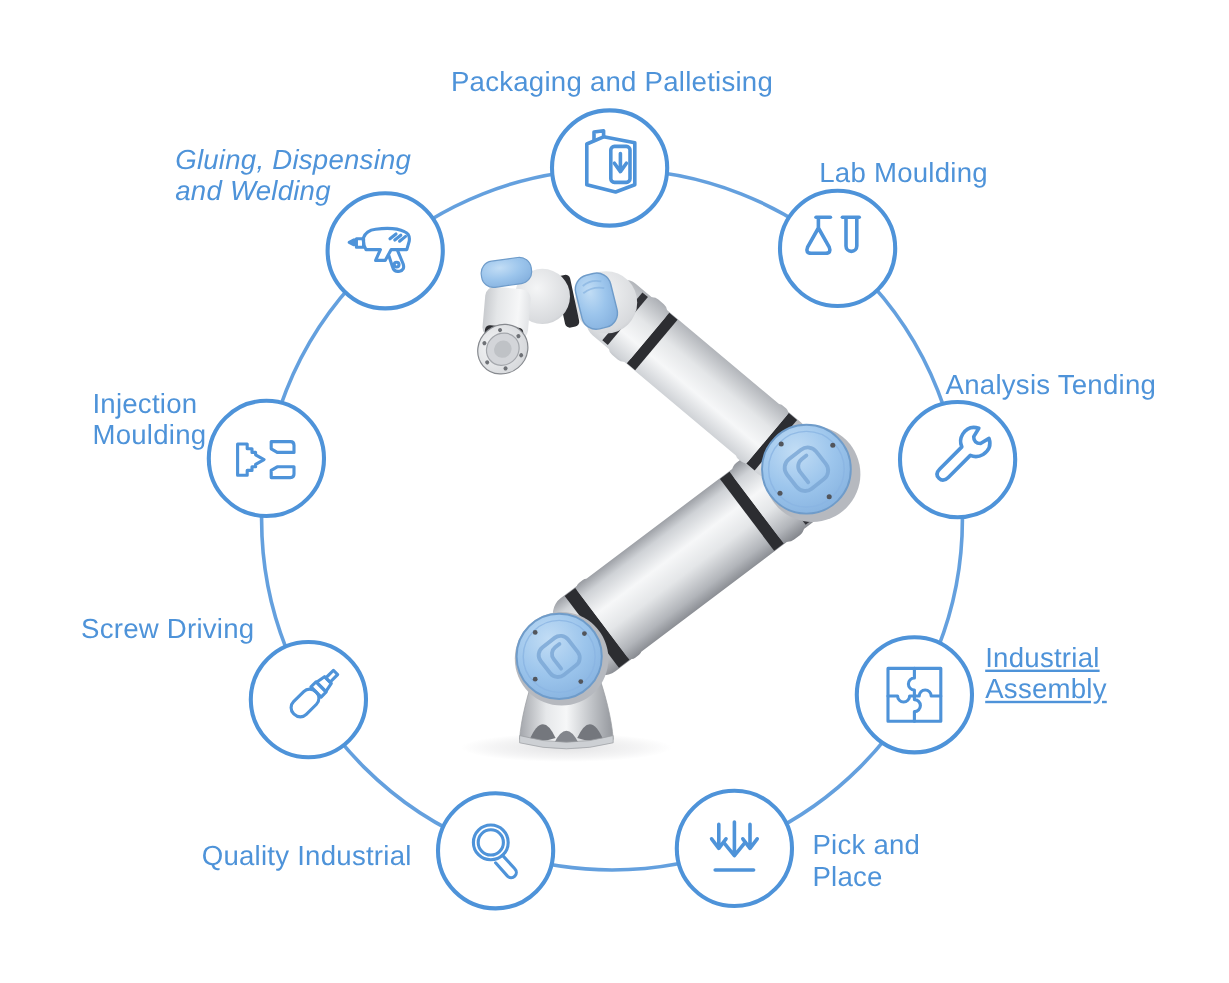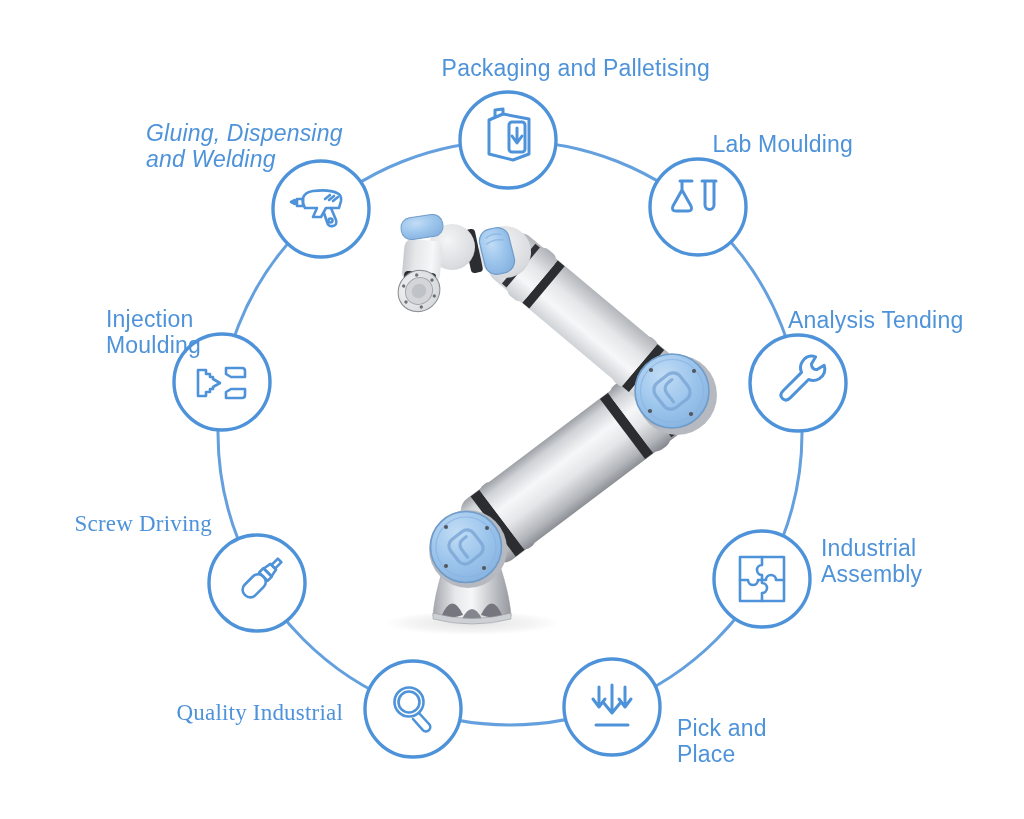--- a/index.html
+++ b/index.html
@@ -15,22 +15,22 @@
   .app-node { position:absolute; width:104px; height:104px; z-index:2; }
   .app-node svg { width:104px; height:104px; display:block; }
   .node-circle { fill:#ffffff; stroke:var(--accent); stroke-width:3.4; }
   .icon-art, .icon-art * { fill:none; stroke:var(--accent); stroke-width:3; stroke-linecap:round; stroke-linejoin:round; }
   .icon-thin, .icon-thin * { stroke-width:2.6; }
   .label {
     position:absolute; z-index:3; color:var(--accent);
     font-size:23px; line-height:26px; font-weight:400; letter-spacing:.2px;
   }
   .center { text-align:center; }
-  .right { text-align:right;font-family:Liberation Serif, serif; }
-  .nowrap { white-space:nowrap;text-align:right; }
+  .right { text-align:right; }
+  .nowrap { white-space:nowrap; }
   .urlogo rect, .urlogo path { fill:none; stroke:#7da8d6; stroke-width:3.2; stroke-linecap:round; opacity:.85; }
 </style>
 </head>
 <body style="background: rgb(255, 255, 255);">
 
 <svg class="ring-svg" viewBox="0 0 1024 819">
   <circle class="ring-circle" cx="510" cy="433" r="292"></circle>
 </svg>
 
 <svg class="robot-svg" viewBox="378 184 348 456" style="left:378px; top:184px; width:348px; height:456px;" aria-label="Collaborative robot arm">
@@ -264,18 +264,18 @@
       <path d="M62,51 l5,12 q1.5,5 -3,6 q-5,1 -6,-4 l-3,-9"></path>
       <circle cx="61.5" cy="63.5" r="2"></circle>
       <path d="M56,42 l5,-4 M60,43 l5,-4 M64,44 l5,-4"></path>
     </g>
   </svg>
 </div>
 
 <div class="label center nowrap" style="left:310px; top:55px; width:400px;">Packaging and Palletising</div>
 <div class="label center nowrap" style="left:653px; top:131px; width:200px;">Lab Moulding</div>
 <div class="label nowrap" style="left:788px; top:307px;">Analysis Tending</div>
-<div class="label" style="left:821px; top:535px; width:135px;">Industrial Assembly</div>
-<div class="label" style="left:677px; top:715px; width:110px;">Pick and Place</div>
+<div class="label" style="left:821px; top:535px; width:135px;text-decoration:underline;">Industrial Assembly</div>
+<div class="label" style="left:677px; top:691px; width:110px;">Pick and Place</div>
 <div class="label right nowrap" style="left:103px; top:700px; width:240px;">Quality Industrial</div>
 <div class="label right nowrap" style="left:32px; top:511px; width:180px;">Screw Driving</div>
-<div class="label" style="left:77px; top:306px; width:125px;margin-left:29px;">Injection Moulding</div>
+<div class="label" style="left:77px; top:323px; width:125px;">Injection Moulding</div>
 <div class="label" style="left:146px; top:120px; width:225px;font-style:italic;">Gluing, Dispensing and Welding</div>
 
 </body></html>

